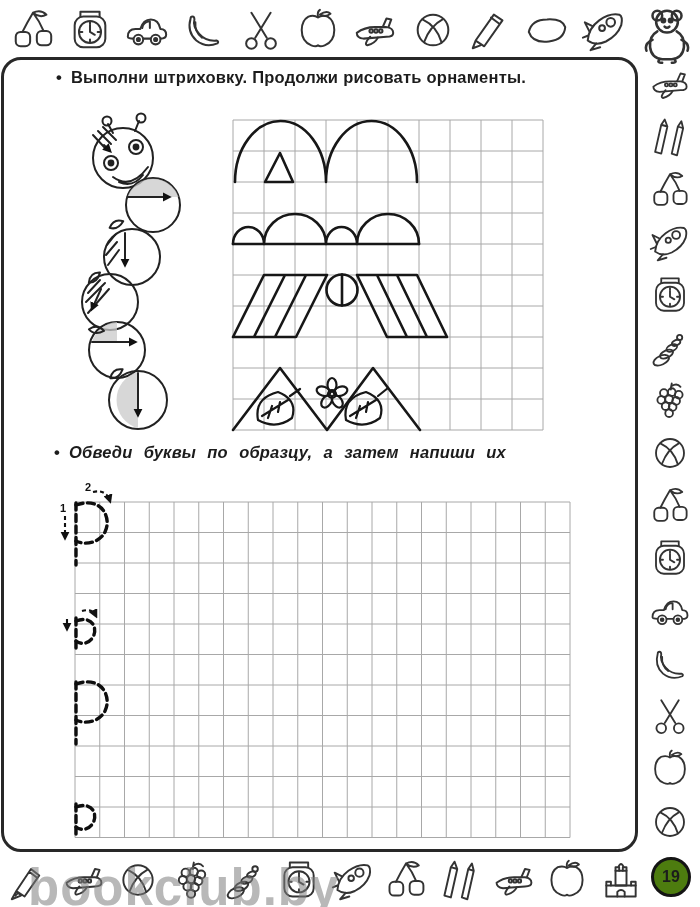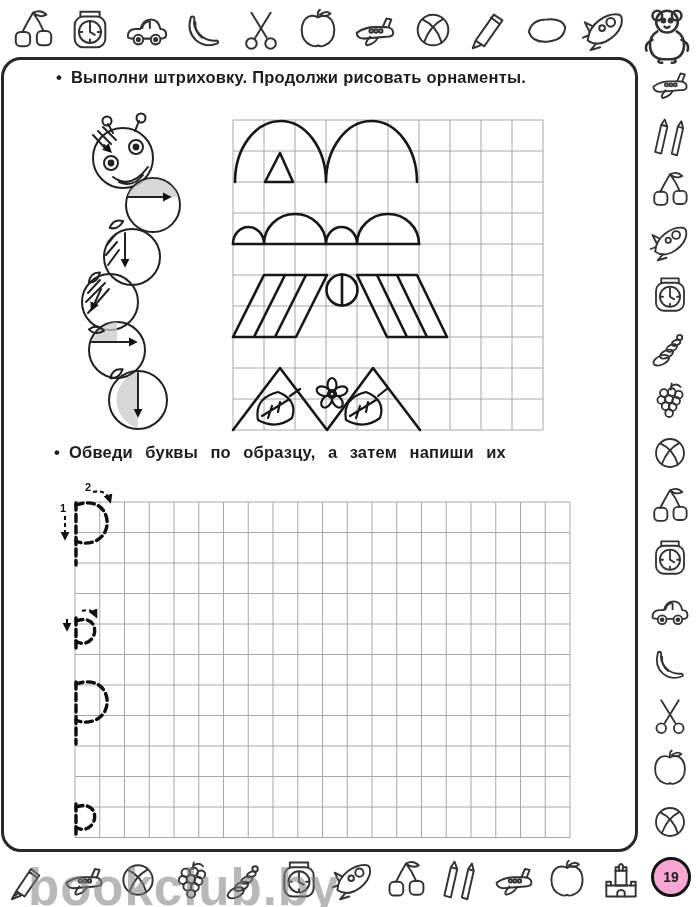--- a/index.html
+++ b/index.html
@@ -22,40 +22,40 @@
   
   #frame{position:absolute;left:1px;top:57px;width:637px;height:795px;
          border:3px solid #282828;border-radius:20px;box-sizing:border-box;background:#fff;z-index:0;}
   
   .task{position:absolute;display:flex;font-weight:700;font-size:16.5px;
         letter-spacing:.2px;line-height:23px;z-index:2;}
   .task .bullet{margin-right:9px;}
   #task1{left:56px;top:66px;width:470px;}
   #task1 .t-line{flex:1;text-align:justify;text-align-last:justify;}
   #task2{left:54px;top:441px;width:452px;}
-  #task2 .t-line1{text-align:justify;text-align-last:justify;}
+  #task2 .t-line1{text-align:justify;text-align-last:justify;font-style:italic;}
   
   .fig{position:absolute;z-index:2;}
   #caterpillar-svg{left:55px;top:103px;}
   #ornament-svg{left:228px;top:108px;}
   #letters-svg{left:58px;top:478px;}
   .gridline{stroke:#a8a8a8;stroke-width:1;fill:none;}
   .ink{stroke:#171717;stroke-width:2.6;fill:none;stroke-linecap:round;stroke-linejoin:round;}
   .ink-thin{stroke:#222;stroke-width:2;fill:none;stroke-linecap:round;stroke-linejoin:round;}
   .shade{fill:#c9c9c9;opacity:.75;stroke:none;}
   .trace{stroke:#0e0e0e;stroke-width:3.4;fill:none;stroke-linecap:round;
          stroke-dasharray:7 4.5;}
   .trace-arrow{stroke:#111;stroke-width:2.1;fill:none;stroke-dasharray:4 3;}
   .stroke-num{font-family:"Liberation Sans",sans-serif;font-size:11px;font-weight:700;fill:#111;}
   
   #watermark{position:absolute;left:28px;top:858px;font-size:51px;font-weight:700;
              color:rgba(125,125,125,.55);letter-spacing:1px;z-index:5;}
   #page-number{position:absolute;right:9px;bottom:10px;width:34px;height:34px;
                border:3.5px solid #141414;border-radius:50%;display:flex;align-items:center;
-               justify-content:center;font-size:14px;font-weight:700;z-index:5;background:#f9a8d4;}
+               justify-content:center;font-size:16px;font-weight:700;z-index:5;background:#4d7c0f;}
 </style>
 </head>
 <body>
 
 <div id="page">
 
   <svg width="0" height="0" style="position:absolute" aria-hidden="true">
     <defs>
       <symbol id="sym-cherries" viewBox="0 0 48 48">
         <path d="M24,6 Q18,16 13,26 M24,6 Q31,15 35,25 M24,6 Q32,2 38,8 Q31,12 24,6 Z"></path>

